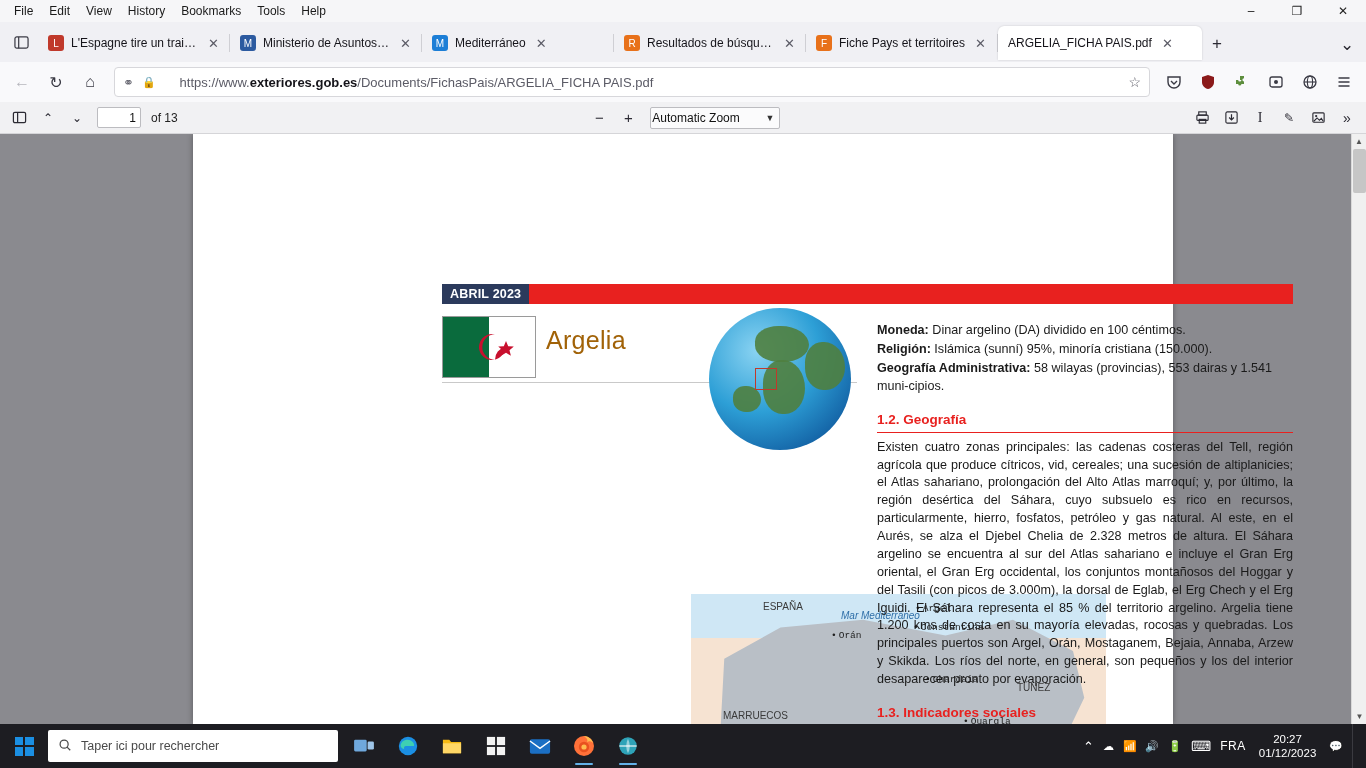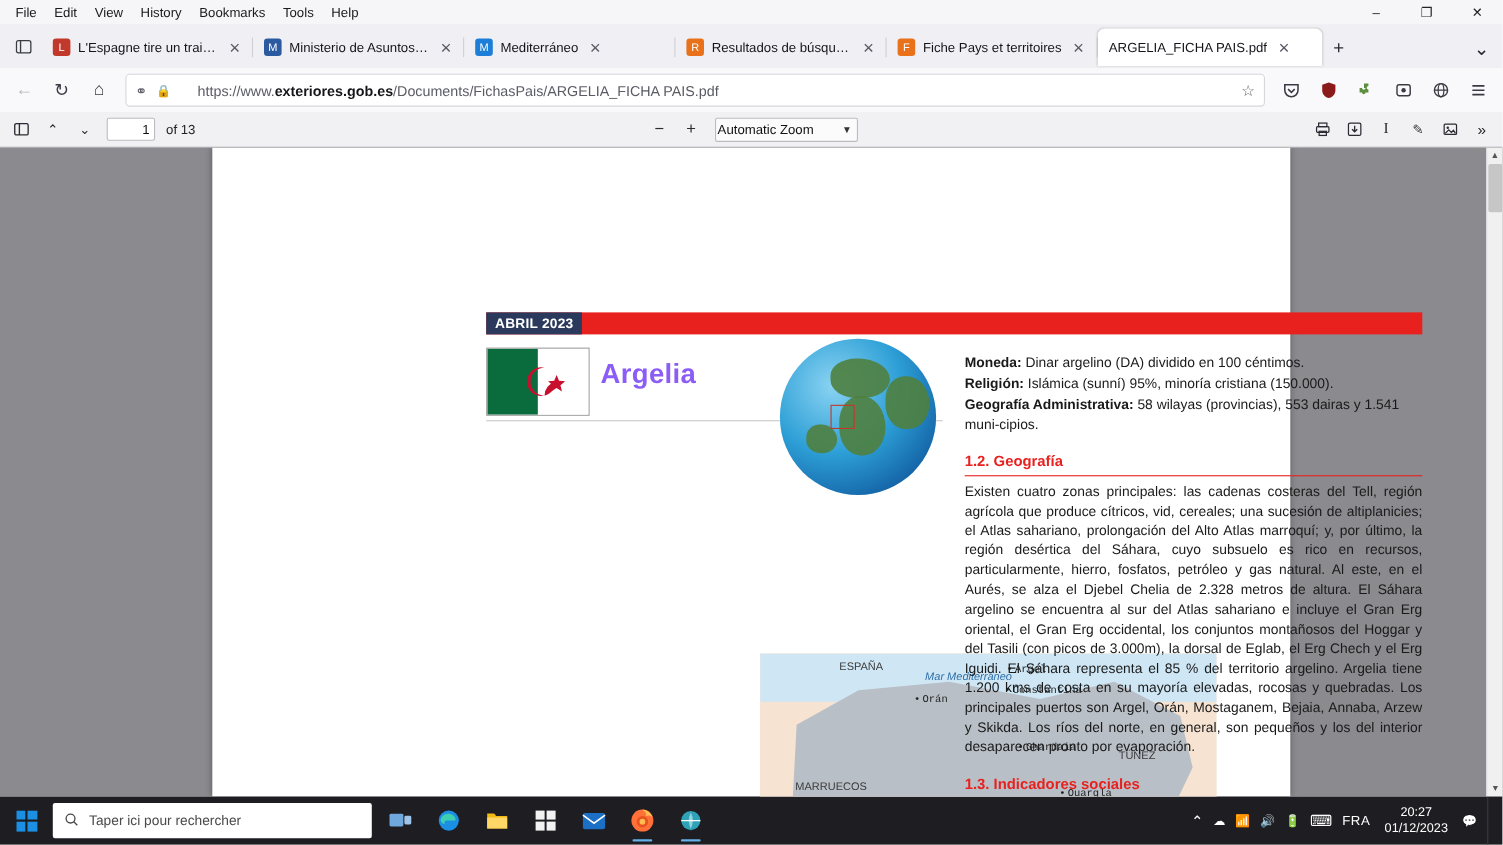--- a/index.html
+++ b/index.html
@@ -83,21 +83,21 @@
     font-size: 12.5px; font-weight: bold; display: flex; align-items: center; padding: 0 8px; letter-spacing: .2px;
   }
 
   .leftcol { position: absolute; left: 249px; top: 182px; width: 415px; }
   .titlerow { display: flex; align-items: flex-start; border-bottom: 1px solid #c9c9c9; padding-bottom: 4px; }
   .flag {
     width: 94px; height: 62px; border: 1px solid #9a9a9a; display: flex; overflow: hidden; flex: none;
   }
   .flag .green { width: 50%; background: #0a6b3d; }
   .flag .white { width: 50%; background: #fff; position: relative; }
-  .country-title { font-size: 25px; font-weight: bold; color: #8b5cf6; margin: 10px 0 0 10px; letter-spacing: .3px; }
+  .country-title { font-size: 25px; font-weight: normal; color: #a16207; margin: 10px 0 0 10px; letter-spacing: .3px; }
 
   .globe {
     position: absolute; right: 6px; top: -8px; width: 142px; height: 142px; border-radius: 50%;
     background: radial-gradient(circle at 34% 30%, #8ad3f2 0%, #2d9fd6 45%, #1566a8 78%, #0d3f6d 100%);
     overflow: hidden;
   }
   .globe .land { position: absolute; background: #4f7f3f; border-radius: 45% 55% 50% 48%; opacity: .9; }
   .globe .marker { position: absolute; left: 46px; top: 60px; width: 22px; height: 22px; border: 1.5px solid #c0392b; }
 
   .mapbox {

